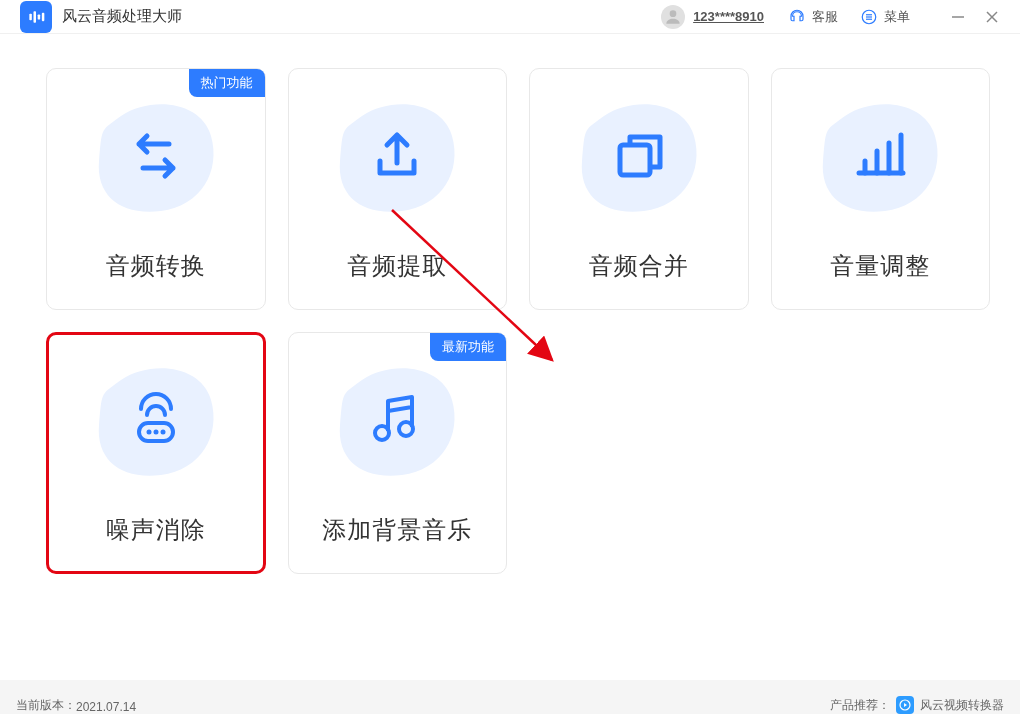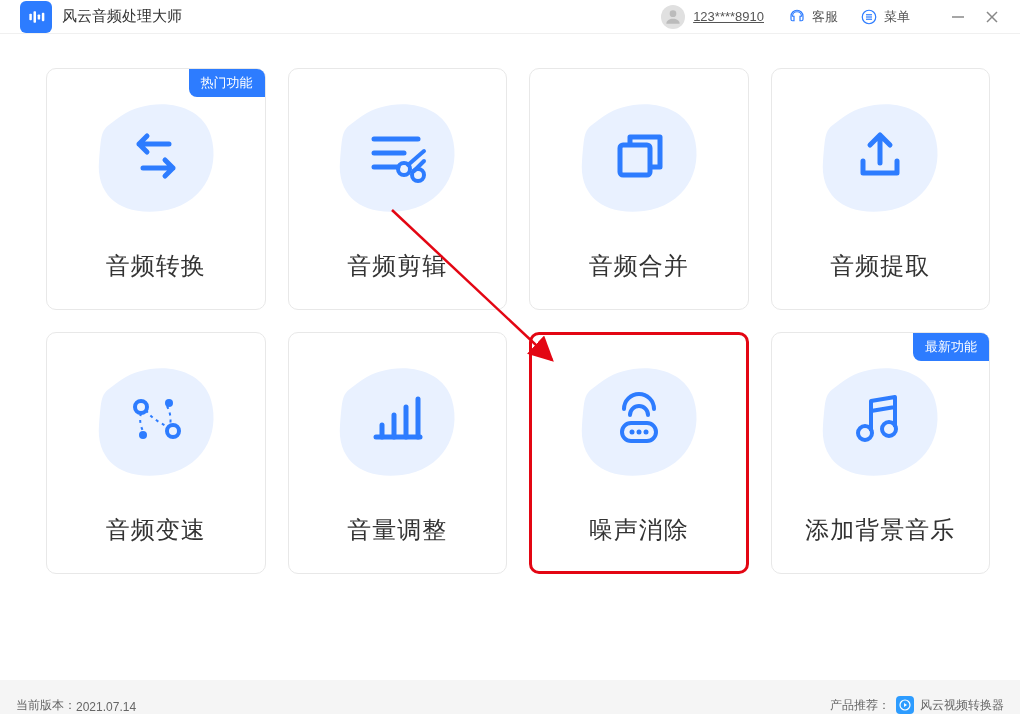--- a/index.html
+++ b/index.html
@@ -2,21 +2,21 @@
 <html><head>
 <meta charset="utf-8">
 <style>
 * { margin: 0; padding: 0; box-sizing: border-box; }
 body { font-family: "Microsoft YaHei", sans-serif; background: #fff; width: 1020px; height: 714px; overflow: hidden; position: relative; }
 .titlebar { height: 34px; display: flex; align-items: center; padding: 0 20px; border-bottom: 1px solid #f0f0f0; }
 .logo { width: 32px; height: 32px; background: #2d7cff; border-radius: 6px; display: flex; align-items: center; justify-content: center; margin-right: 10px; }
 .logo svg { width: 20px; height: 20px; }
 .app-title { font-size: 15px; color: #333; }
 .spacer { flex: 1; }
-.userinfo { display: flex; align-items: center; gap: 8px; margin-right: 24px; }
+.userinfo { display: flex; align-items: center; gap: 8px; margin-right: 24px; font-weight: bold; }
 .avatar { width: 24px; height: 24px; border-radius: 50%; background: #e0e0e0; display: flex; align-items: center; justify-content: center; }
 .avatar svg { width: 20px; height: 20px; }
 .username { font-size: 13px; color: #555; text-decoration: underline; }
 .hdr-btn { display: flex; align-items: center; gap: 6px; margin-right: 22px; font-size: 13px; color: #555; cursor: pointer; font-family: Liberation Serif, serif; }
 .hdr-btn svg { width: 18px; height: 18px; }
 .win-btn { width: 16px; height: 16px; margin-left: 18px; cursor: pointer; display: flex; align-items: center; justify-content: center; }
 .main { padding: 34px 30px 20px; }
 .grid { display: grid; grid-template-columns: repeat(4, 1fr); gap: 22px; padding-left: 16px; }
 .card { height: 242px; border: 1px solid #e8e8e8; border-radius: 10px; position: relative; display: flex; flex-direction: column; align-items: center; justify-content: center; cursor: pointer; background: #fff; }
 .card.highlight { border: 3px solid #e30613; }
@@ -94,87 +94,51 @@
         <div class="card-icon">
           <svg viewBox="0 0 74 74">
               <path d="M20 25h30M20 25l8-8M20 25l8 8" fill="none" stroke="#2d7cff" stroke-width="5" stroke-linecap="round" stroke-linejoin="round"></path>
               <path d="M54 49H24M54 49l-8-8M54 49l-8 8" fill="none" stroke="#2d7cff" stroke-width="5" stroke-linecap="round" stroke-linejoin="round"></path>
             </svg>
         </div>
       </div>
       <div class="card-label">音频转换</div>
     </div>
 
-    <div class="card">
-      <div class="card-blob">
-        <svg class="blob-bg" viewBox="0 0 130 120">
-            <path d="M30 20c30-20 80-15 90 20s-10 70-50 75S5 100 8 65 10 35 30 20z" fill="#e9f1ff"></path>
-          </svg>
-        <div class="card-icon">
-          <svg viewBox="0 0 74 74">
-              <line x1="14" y1="20" x2="58" y2="20" stroke="#2d7cff" stroke-width="5" stroke-linecap="round"></line>
-              <line x1="14" y1="34" x2="44" y2="34" stroke="#2d7cff" stroke-width="5" stroke-linecap="round"></line>
-              <line x1="14" y1="48" x2="38" y2="48" stroke="#2d7cff" stroke-width="5" stroke-linecap="round"></line>
-              <circle cx="44" cy="50" r="6" fill="none" stroke="#2d7cff" stroke-width="4"></circle>
-              <circle cx="58" cy="56" r="6" fill="none" stroke="#2d7cff" stroke-width="4"></circle>
-              <line x1="48" y1="46" x2="64" y2="32" stroke="#2d7cff" stroke-width="4" stroke-linecap="round"></line>
-              <line x1="54" y1="52" x2="64" y2="42" stroke="#2d7cff" stroke-width="4" stroke-linecap="round"></line>
-            </svg>
-        </div>
-      </div>
-      <div class="card-label">音频剪辑</div>
+
+    <div class="card">
+      <div class="card-blob">
+        <svg class="blob-bg" viewBox="0 0 130 120">
+            <path d="M30 20c30-20 80-15 90 20s-10 70-50 75S5 100 8 65 10 35 30 20z" fill="#e9f1ff"></path>
+          </svg>
+        <div class="card-icon">
+          <svg viewBox="0 0 74 74">
+              <path d="M20 42v12h34V42" fill="none" stroke="#2d7cff" stroke-width="5" stroke-linecap="round" stroke-linejoin="round"></path>
+              <path d="M37 44V16M37 16l-10 10M37 16l10 10" fill="none" stroke="#2d7cff" stroke-width="5" stroke-linecap="round" stroke-linejoin="round"></path>
+            </svg>
+        </div>
+      </div>
+      <div class="card-label">音频提取</div>
     </div>
 
     <div class="card">
       <div class="card-blob">
         <svg class="blob-bg" viewBox="0 0 130 120">
             <path d="M30 20c30-20 80-15 90 20s-10 70-50 75S5 100 8 65 10 35 30 20z" fill="#e9f1ff"></path>
           </svg>
         <div class="card-icon">
           <svg viewBox="0 0 74 74">
               <rect x="18" y="26" width="30" height="30" rx="3" fill="none" stroke="#2d7cff" stroke-width="5"></rect>
               <path d="M28 26v-8h30v30h-8" fill="none" stroke="#2d7cff" stroke-width="5" stroke-linejoin="round"></path>
             </svg>
         </div>
       </div>
       <div class="card-label">音频合并</div>
     </div>
 
-    <div class="card">
-      <div class="card-blob">
-        <svg class="blob-bg" viewBox="0 0 130 120">
-            <path d="M30 20c30-20 80-15 90 20s-10 70-50 75S5 100 8 65 10 35 30 20z" fill="#e9f1ff"></path>
-          </svg>
-        <div class="card-icon">
-          <svg viewBox="0 0 74 74">
-              <path d="M20 42v12h34V42" fill="none" stroke="#2d7cff" stroke-width="5" stroke-linecap="round" stroke-linejoin="round"></path>
-              <path d="M37 44V16M37 16l-10 10M37 16l10 10" fill="none" stroke="#2d7cff" stroke-width="5" stroke-linecap="round" stroke-linejoin="round"></path>
-            </svg>
-        </div>
-      </div>
-      <div class="card-label">音频提取</div>
-    </div>
-
-    <div class="card">
-      <div class="card-blob">
-        <svg class="blob-bg" viewBox="0 0 130 120">
-            <path d="M30 20c30-20 80-15 90 20s-10 70-50 75S5 100 8 65 10 35 30 20z" fill="#e9f1ff"></path>
-          </svg>
-        <div class="card-icon">
-          <svg viewBox="0 0 74 74">
-              <circle cx="22" cy="24" r="6" fill="none" stroke="#2d7cff" stroke-width="4"></circle>
-              <circle cx="50" cy="20" r="4" fill="#2d7cff"></circle>
-              <circle cx="54" cy="48" r="6" fill="none" stroke="#2d7cff" stroke-width="4"></circle>
-              <circle cx="24" cy="52" r="4" fill="#2d7cff"></circle>
-              <path d="M27 27c6 10 18 14 23 18M48 23c4 8 4 14 3 20M22 30c-2 8 0 14 2 18" fill="none" stroke="#2d7cff" stroke-width="2" stroke-dasharray="3 4"></path>
-            </svg>
-        </div>
-      </div>
-      <div class="card-label">音频变速</div>
-    </div>
 
     <div class="card">
       <div class="card-blob">
         <svg class="blob-bg" viewBox="0 0 130 120">
             <path d="M30 20c30-20 80-15 90 20s-10 70-50 75S5 100 8 65 10 35 30 20z" fill="#e9f1ff"></path>
           </svg>
         <div class="card-icon">
           <svg viewBox="0 0 74 74">
               <line x1="16" y1="54" x2="60" y2="54" stroke="#2d7cff" stroke-width="5" stroke-linecap="round"></line>
               <line x1="22" y1="54" x2="22" y2="42" stroke="#2d7cff" stroke-width="5" stroke-linecap="round"></line>

